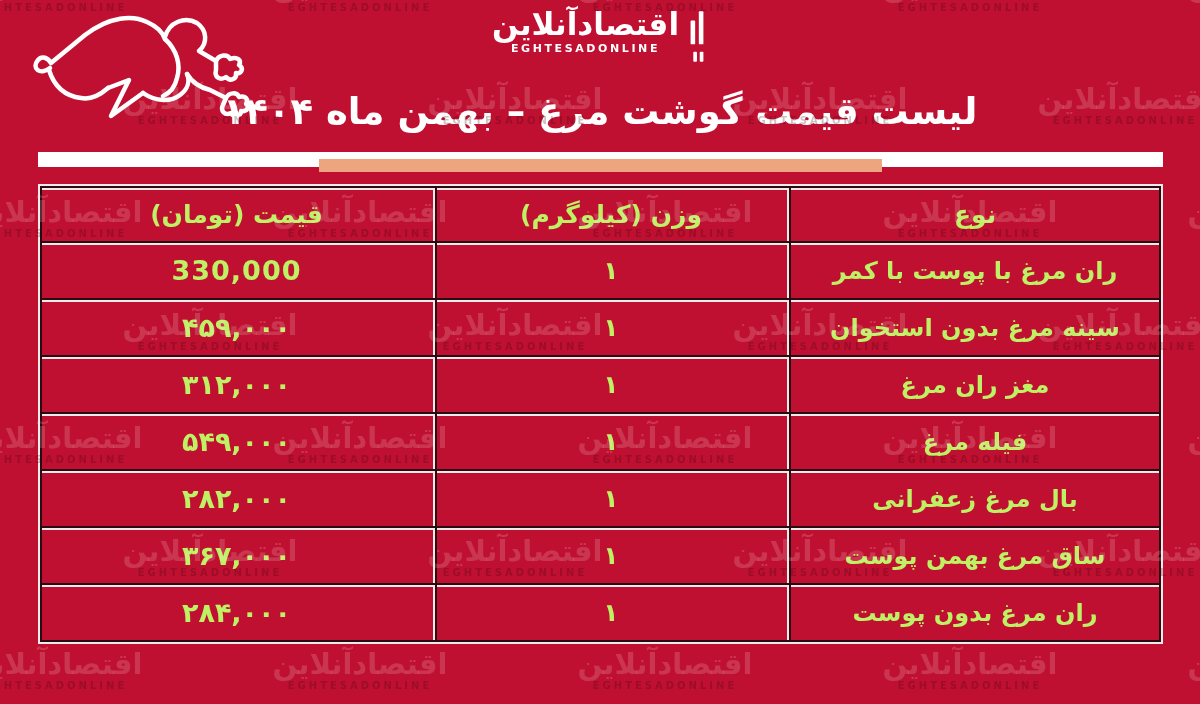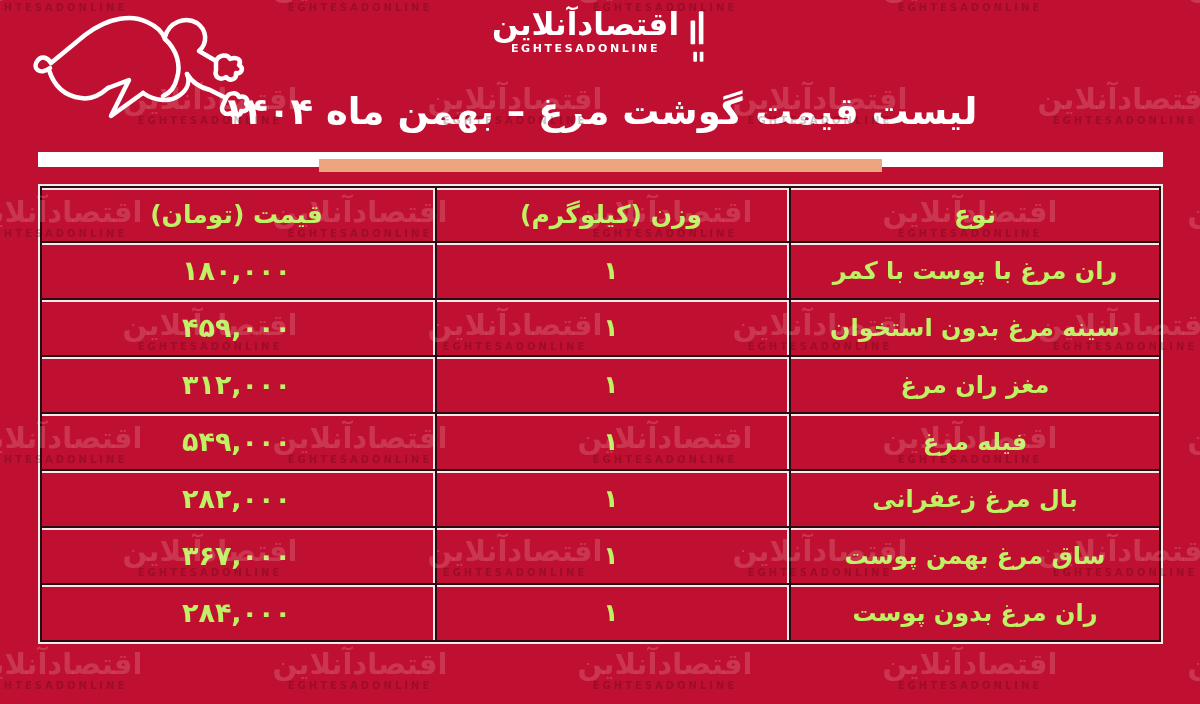--- a/index.html
+++ b/index.html
@@ -232,21 +232,21 @@
       </colgroup>
       <thead>
         <tr>
           <th>قیمت (تومان)</th>
           <th>وزن (کیلوگرم)</th>
           <th>نوع</th>
         </tr>
       </thead>
       <tbody>
           <tr>
-            <td class="cell-price">۱۸۰,۰۰۰</td>
+            <td class="cell-price">330,000</td>
             <td class="cell-weight">۱</td>
             <td class="cell-type">ران مرغ با پوست با کمر</td>
           </tr>
           <tr>
             <td class="cell-price">۴۵۹,۰۰۰</td>
             <td class="cell-weight">۱</td>
             <td class="cell-type">سینه مرغ بدون استخوان</td>
           </tr>
           <tr>
             <td class="cell-price">۳۱۲,۰۰۰</td>

